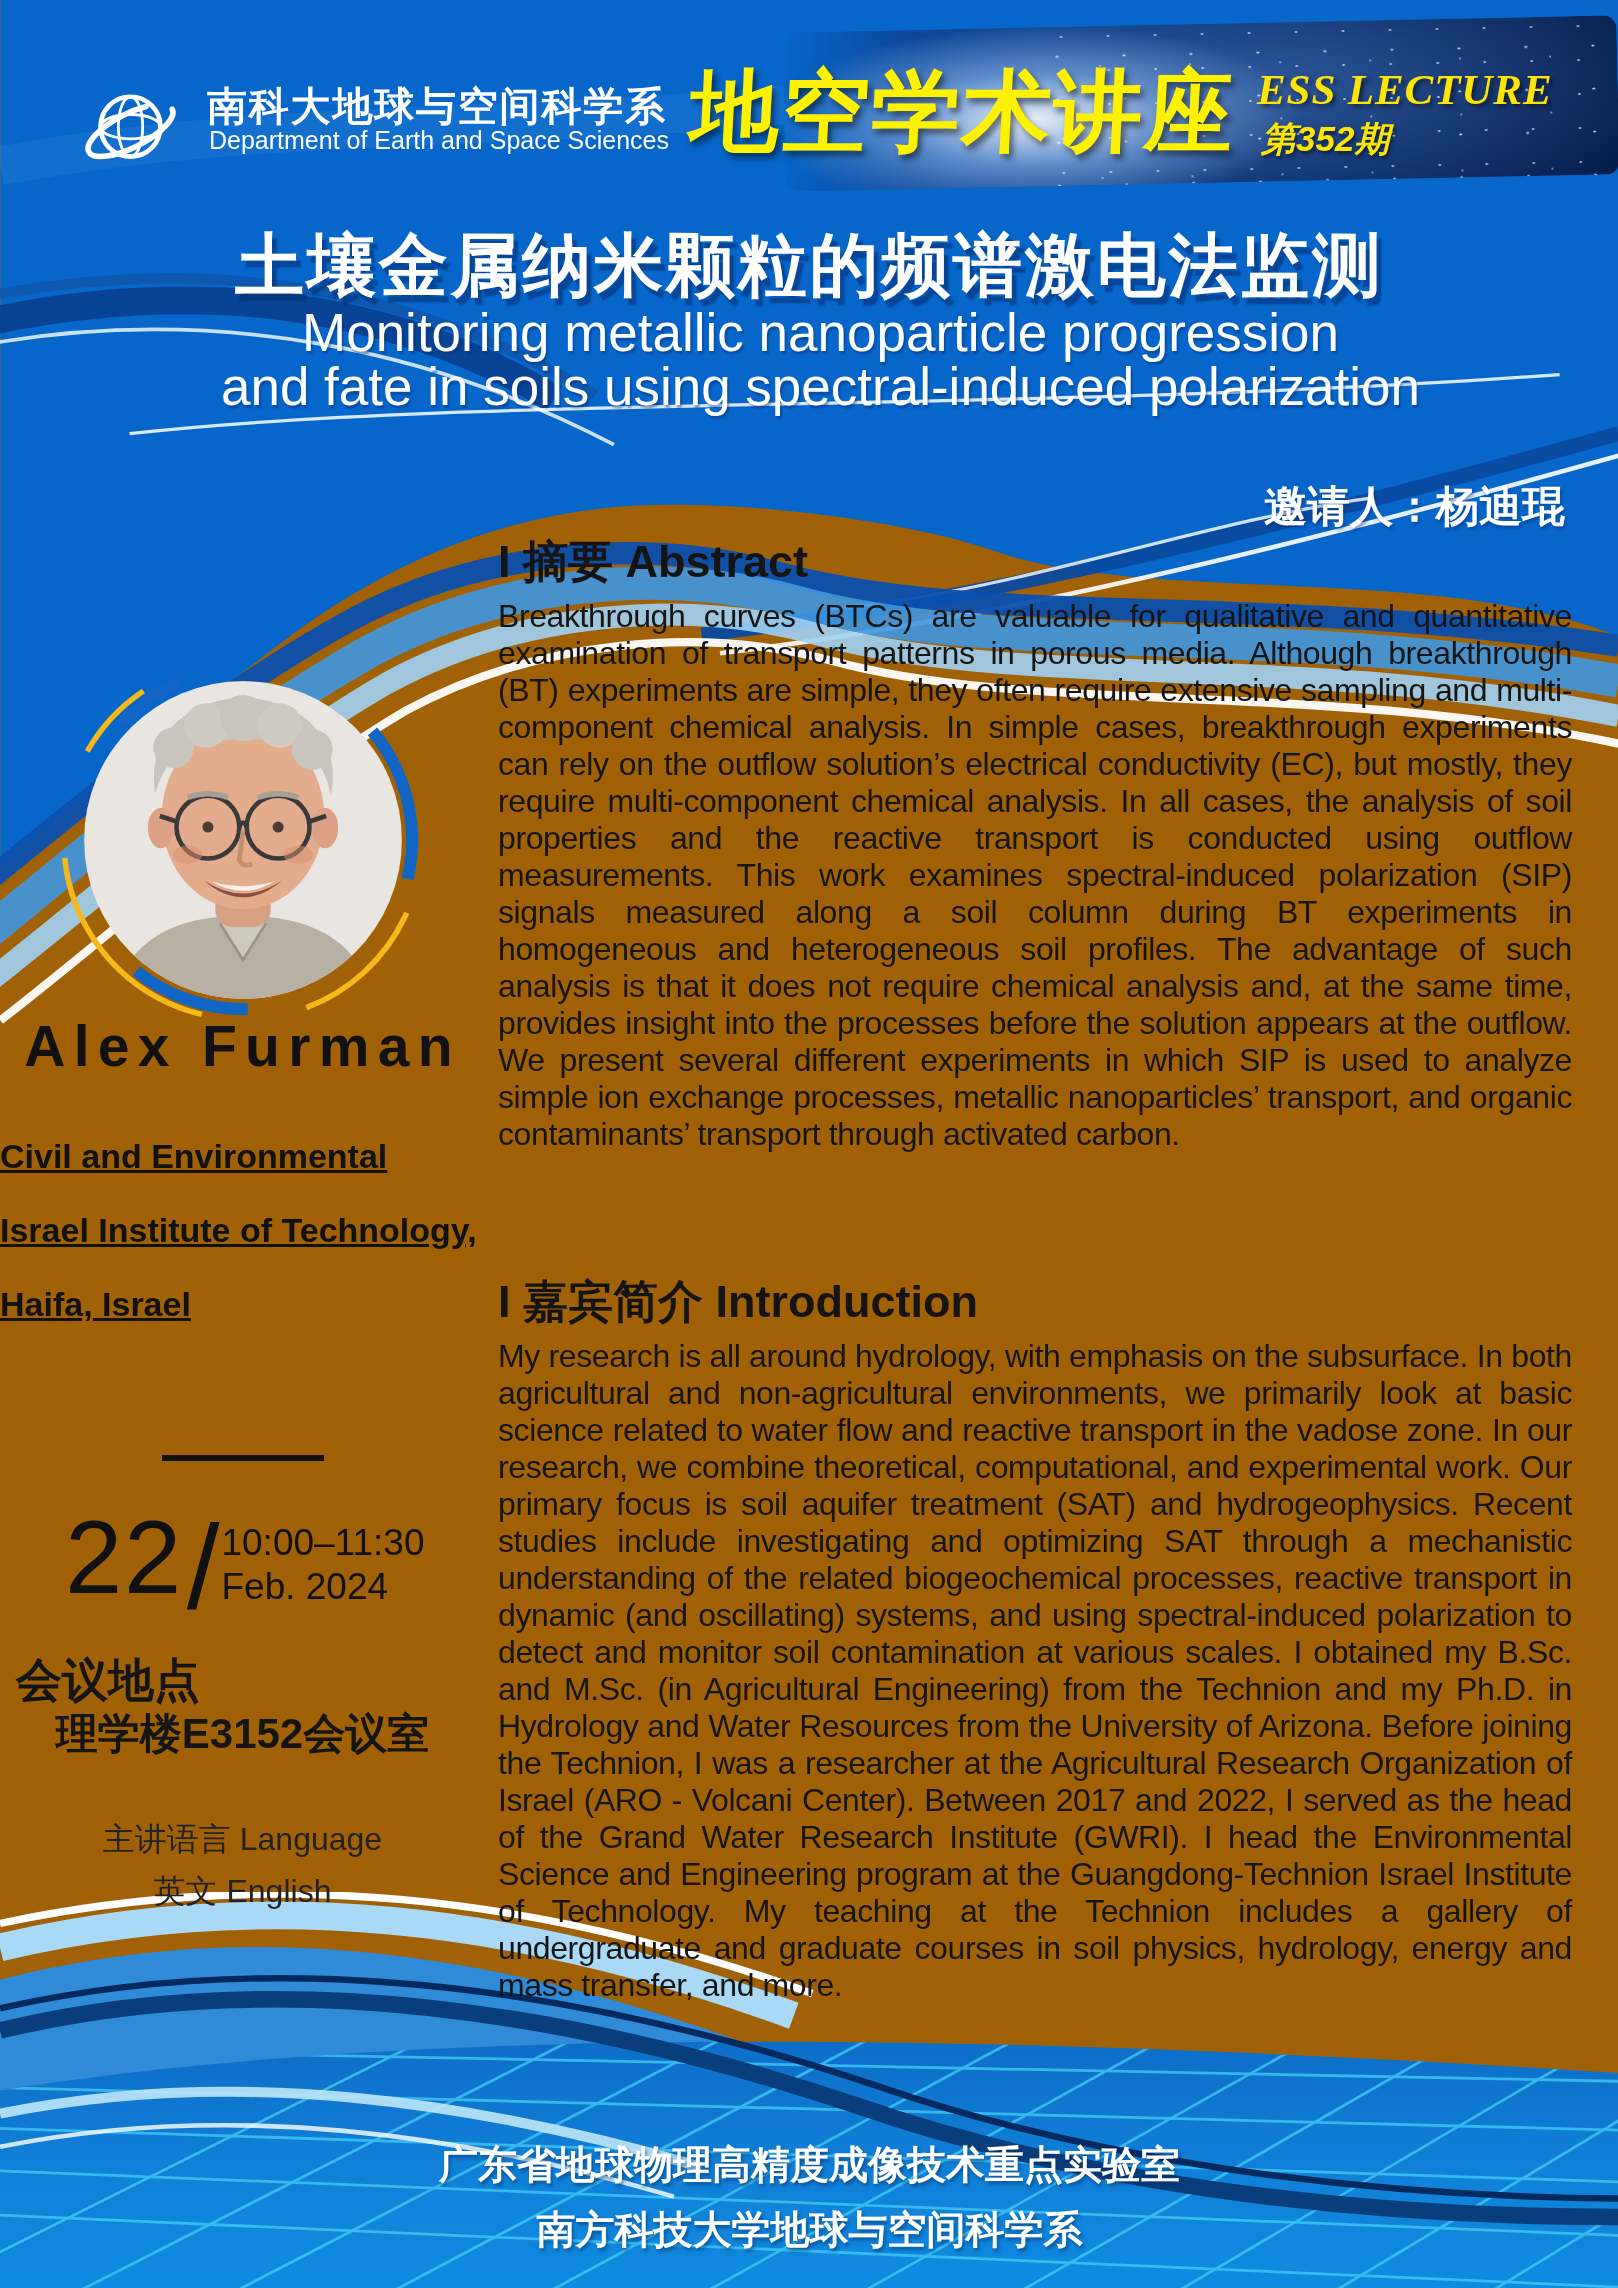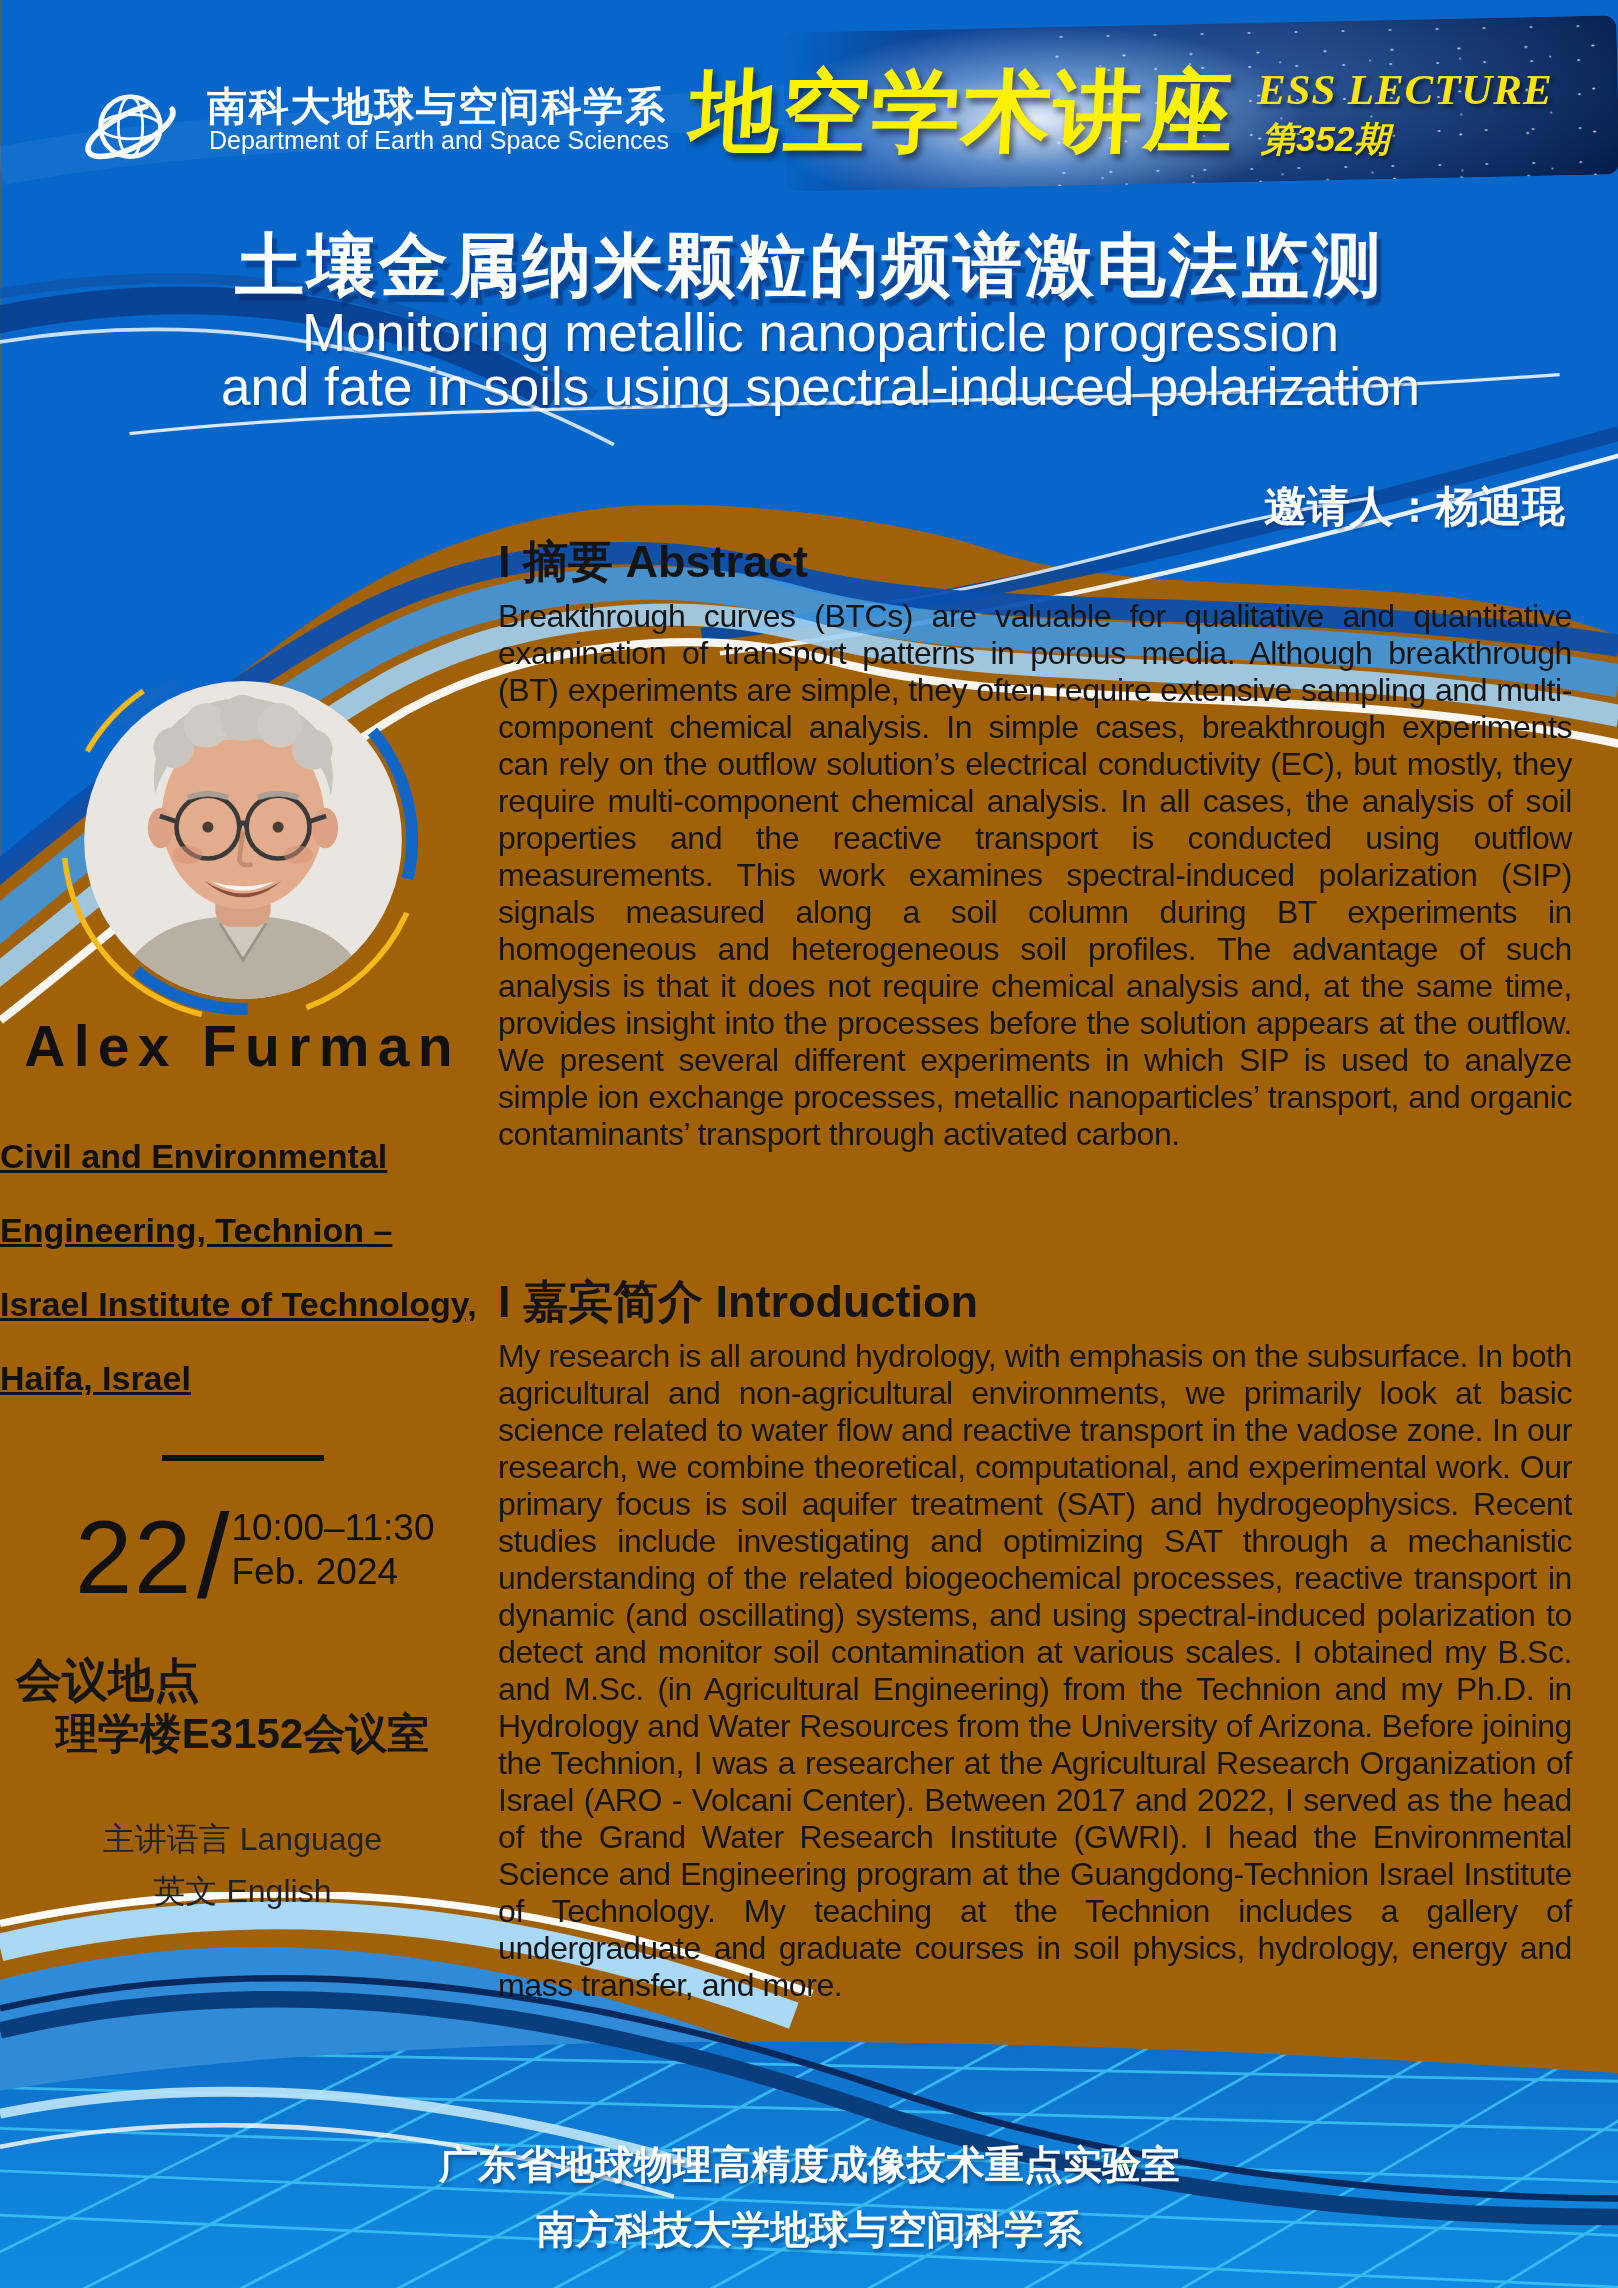--- a/index.html
+++ b/index.html
@@ -68,21 +68,21 @@
   .leftcol { left:0; top:0; width:485px; height:2289px; }
   .photo { position:absolute; left:49px; top:646px; width:388px; height:388px; }
   .speaker-name {
     position:absolute; left:0; top:1013px; width:100%; text-align:center;
     font-size:57px; font-weight:700; letter-spacing:8.3px; color:#111;
   }
   .affil { position:absolute; left:0; top:1119px; width:100%; 
     font-size:34px; font-weight:600; color:#111;text-decoration:underline; }
   .affil div { line-height:74px; }
   .divider { position:absolute; left:162px; top:1455px; width:162px; height:5.5px; background:#111; }
-  .daterow { position:absolute; left:65px; top:1506px; width:388px; display:flex; align-items:flex-start;margin-left:10px; }
+  .daterow { position:absolute; left:65px; top:1506px; width:388px; display:flex; align-items:flex-end; }
   .day { font-size:103px; font-weight:400; letter-spacing:1.8px; color:#111; line-height:103px; }
   .slash { font-size:118px; font-weight:300; color:#111; line-height:92px; margin:0 1.8px 0 3.7px; transform:translateY(3.7px); }
   .timeblock { font-size:37px; font-weight:500; color:#111; line-height:44px; text-align:left; }
   .venue-label { position:absolute; left:16px; top:1650px; width:100%; text-align:left; font-size:46px; font-weight:600; color:#151515; }
   .venue { position:absolute; left:0; top:1706px; width:100%; text-align:center; font-size:42px; font-weight:600; color:#151515; }
   .lang-label { position:absolute; left:0; top:1818px; width:100%; text-align:center; font-size:32px; font-weight:500; color:#222; }
   .lang { position:absolute; left:0; top:1870px; width:100%; text-align:center; font-size:32px; font-weight:500; color:#222; }
 
   
   .sec-heading { left:498px; width:1074px; font-size:45px; font-weight:800; color:#141414; }
@@ -241,21 +241,20 @@
         <path d="M176,255 Q210,275 244,255 Q210,265 176,255 Z" fill="#f6f3ee"></path>
         <ellipse cx="150" cy="226" rx="16" ry="10" fill="#d88f74" opacity=".5"></ellipse>
         <ellipse cx="270" cy="226" rx="16" ry="10" fill="#d88f74" opacity=".5"></ellipse>
       </g>
     </svg>
 
     <div class="speaker-name">Alex Furman</div>
 
     <div class="affil">
       <div>Civil and Environmental</div>
-      <div>Engineering, Technion –</div>
       <div>Israel Institute of Technology,</div>
       <div>Haifa, Israel</div>
     </div>
 
     <div class="divider"></div>
 
     <div class="daterow">
       <div class="day">22</div>
       <div class="slash">/</div>
       <div class="timeblock">

